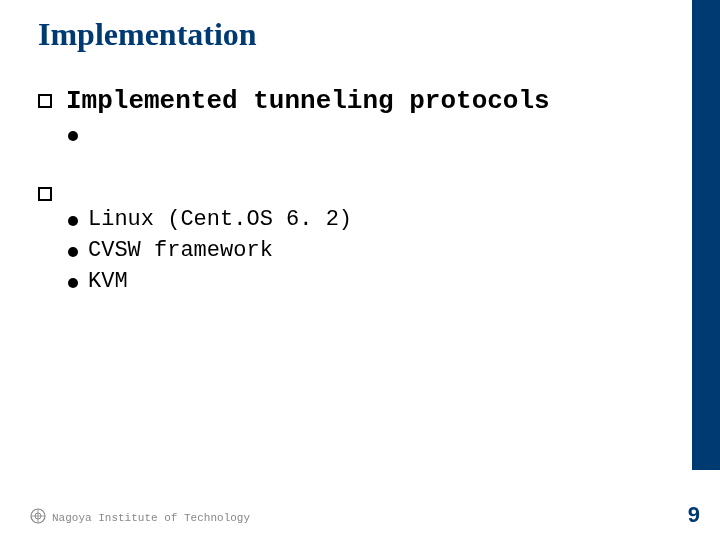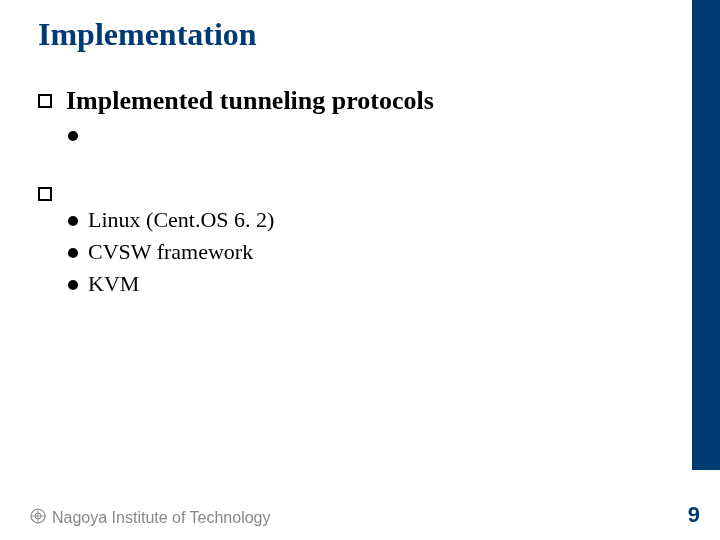--- a/index.html
+++ b/index.html
@@ -32,20 +32,21 @@
     font-size: 32px;
     font-weight: bold;
     color: #003a73;
   }
   .content {
     position: absolute;
     left: 38px;
     top: 80px;
     width: 620px;
     color: #000000;
+    font-family: Liberation Mono, monospace;
   }
   .item-l1 {
     display: flex;
     align-items: flex-start;
     margin-top: 6px;
     margin-bottom: 4px;
   }
   .bullet-sq {
     width: 14px;
     height: 14px;
@@ -85,22 +86,22 @@
     left: 30px;
     bottom: 12px;
     display: flex;
     align-items: center;
     color: #777777;
   }
   .footer-logo {
     margin-right: 6px;
   }
   .footer-text {
-    font-family: Liberation Sans, sans-serif;
-    font-size: 16px;
+    font-family: Liberation Mono, monospace;
+    font-size: 11px;
     color: #888888;
   }
   .page-number {
     position: absolute;
     right: 20px;
     bottom: 12px;
     font-family: Arial, Helvetica, sans-serif;
     font-size: 22px;
     font-weight: bold;
     color: #003a73;

